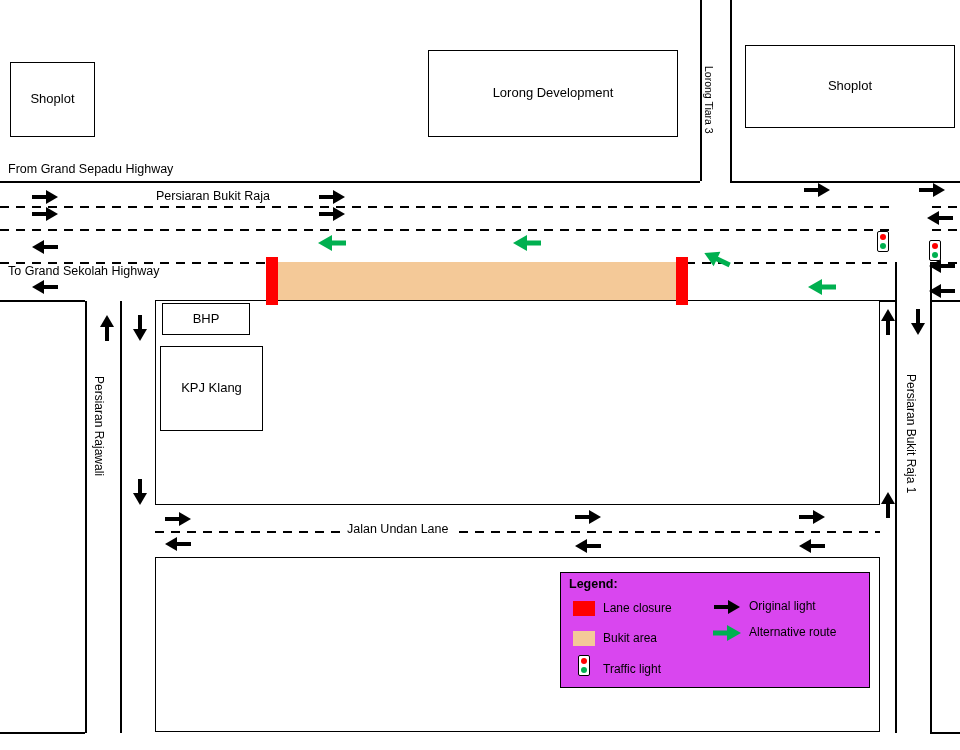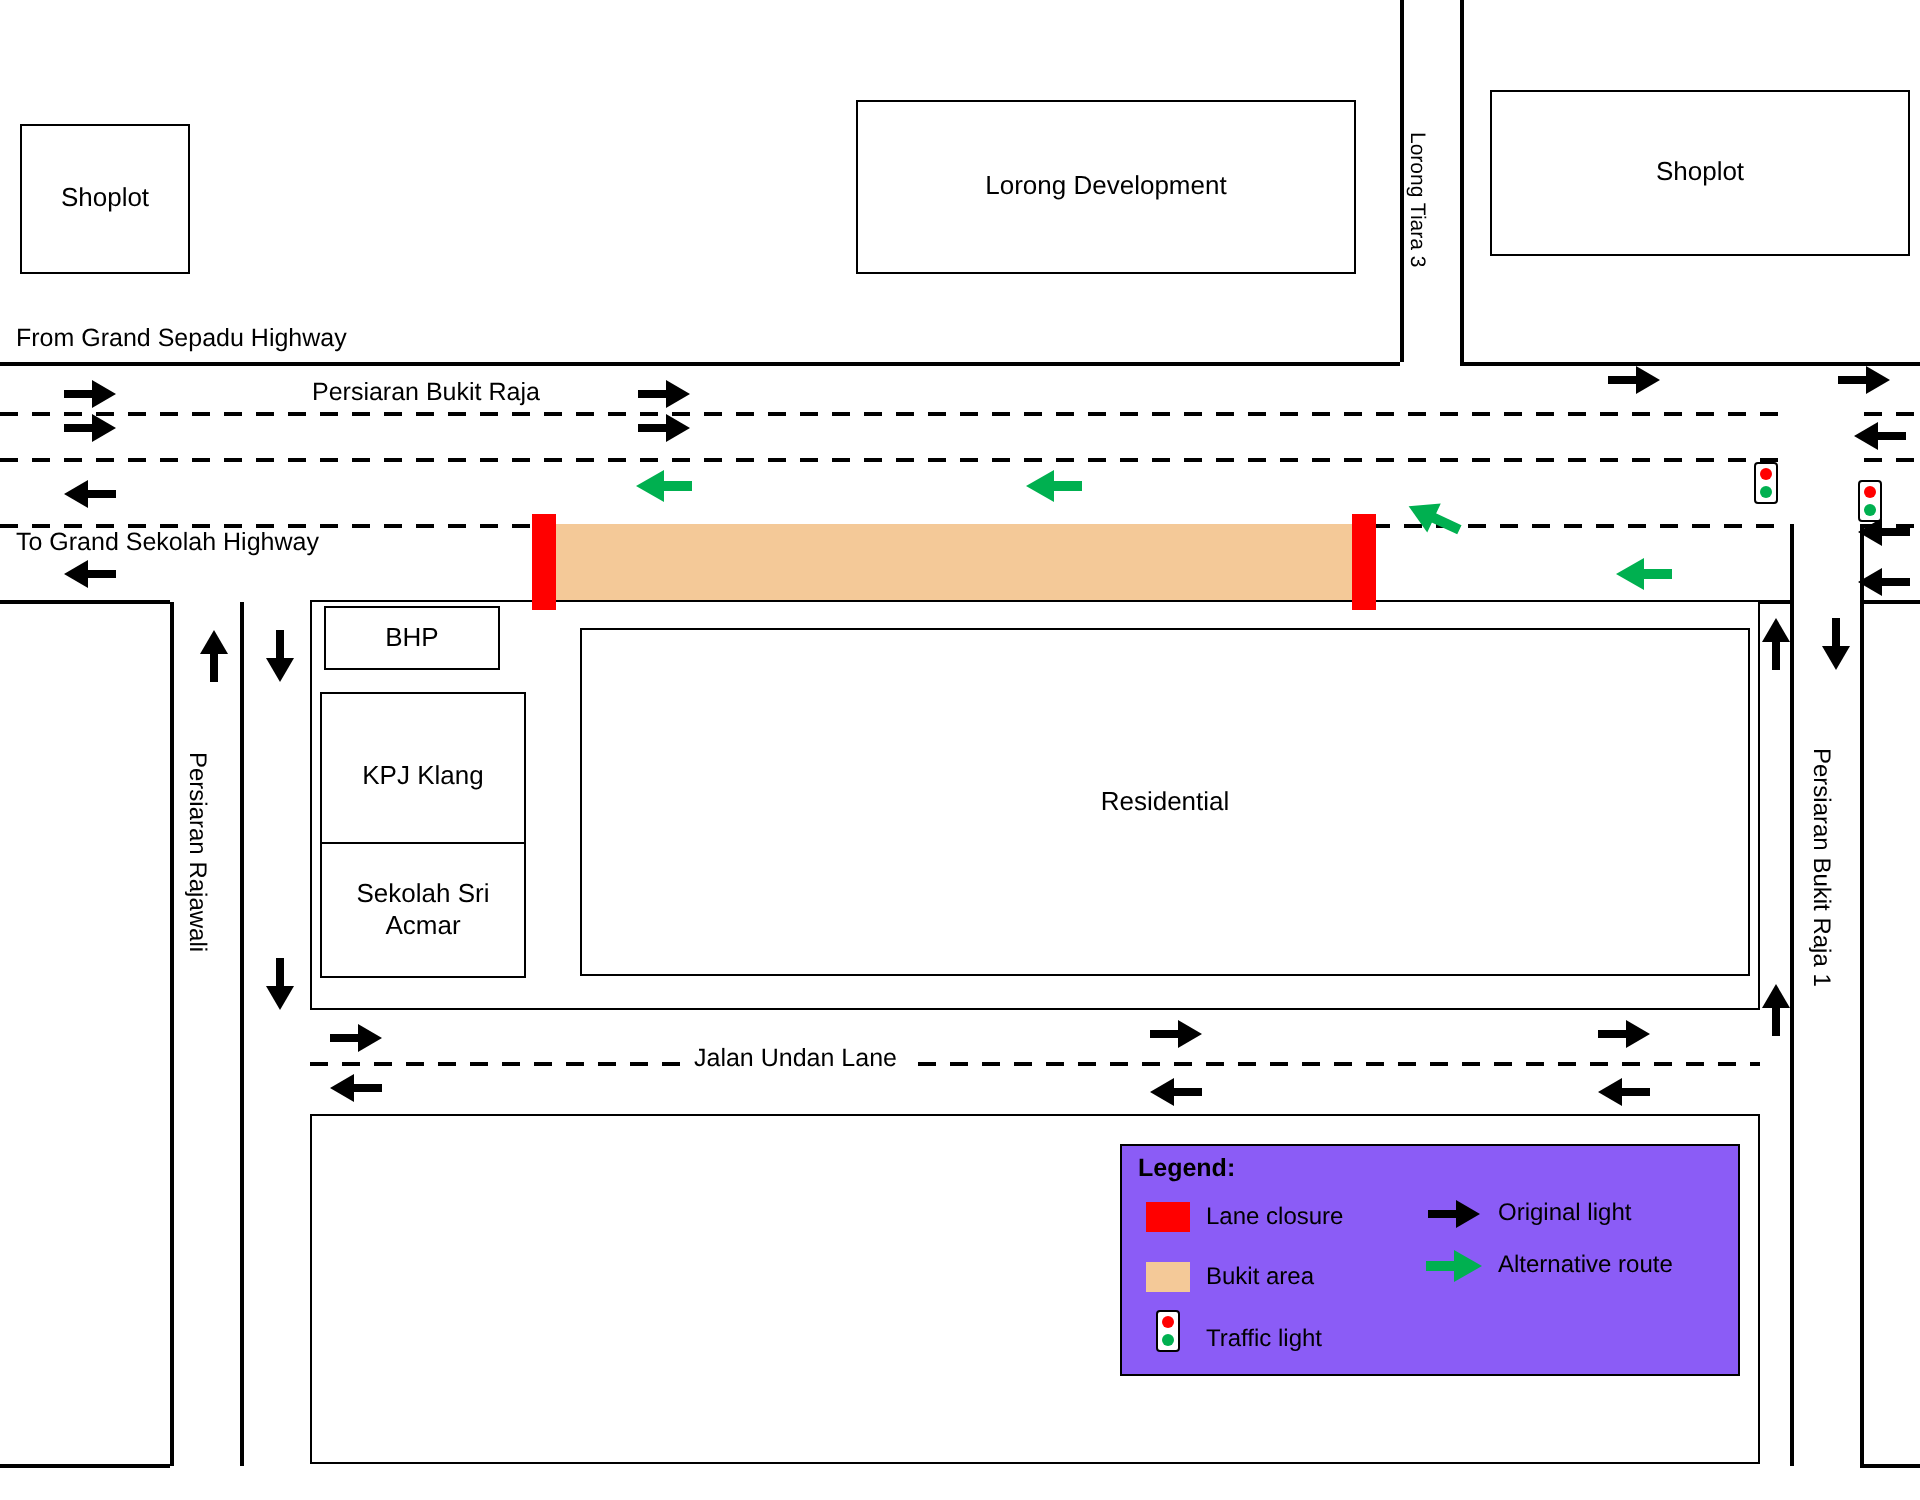--- a/index.html
+++ b/index.html
@@ -25,21 +25,21 @@
   .d90{transform:rotate(90deg);}
   .m205{transform:rotate(205deg);}
   .tl{position:absolute;width:12px;height:21px;background:#fff;border:1.5px solid #000;
       border-radius:2px;box-sizing:border-box;display:flex;flex-direction:column;
       align-items:center;justify-content:space-evenly;}
   .tl .dot{width:6px;height:6px;border-radius:50%;}
   .dot.r{background:var(--traffic-light-red,#FF0000);}
   .dot.g{background:var(--traffic-light-green,#00B050);}
   .sw{position:absolute;width:22px;height:15px;}
   .legend{position:absolute;left:560px;top:572px;width:310px;height:116px;
-          border:1.5px solid #000;background:#8b5cf6;box-sizing:border-box;}
+          border:1.5px solid #000;background:#d946ef;box-sizing:border-box;}
   .legend .lbl{font-size:12px;}
   .bold{font-weight:bold;}
   .whitebg{background:#fff;padding:0 5px;}
 </style>
 </head>
 <body>
 
 <svg width="0" height="0" style="position:absolute" aria-hidden="true">
   <defs>
     <g id="ab">
@@ -99,26 +99,20 @@
     </div>
   <div class="box" style="left:745px;top:45px;width:210px;height:83px">
       <span>Shoplot</span>
     </div>
   <div class="box" style="left:162px;top:303px;width:88px;height:32px">
       <span>BHP</span>
     </div>
   <div class="box" style="left:160px;top:346px;width:103px;height:85px">
       <span>KPJ Klang</span>
     </div>
-  <div class="box" style="left:160px;top:421px;width:103px;height:68px;padding:0 13px">
-      <span>Sekolah Sri Acmar</span>
-    </div>
-  <div class="box" style="left:290px;top:314px;width:585px;height:174px">
-      <span>Residential</span>
-    </div>
 
   <div class="lbl" style="left:8px;top:163px">From Grand Sepadu Highway</div>
   <div class="lbl" style="left:156px;top:190px">Persiaran Bukit Raja</div>
   <div class="lbl" style="left:8px;top:265px">To Grand Sekolah Highway</div>
   <div class="lbl whitebg" style="left:342px;top:523px">Jalan Undan Lane</div>
   <div class="vlbl" style="left:702px;top:66px;font-size:10.5px">Lorong Tiara 3</div>
   <div class="vlbl" style="left:92px;top:376px">Persiaran Rajawali</div>
   <div class="vlbl" style="left:904px;top:374px">Persiaran Bukit Raja 1</div>
 
   <svg class="arrow" width="26" height="14" style="left:32px;top:190px">

